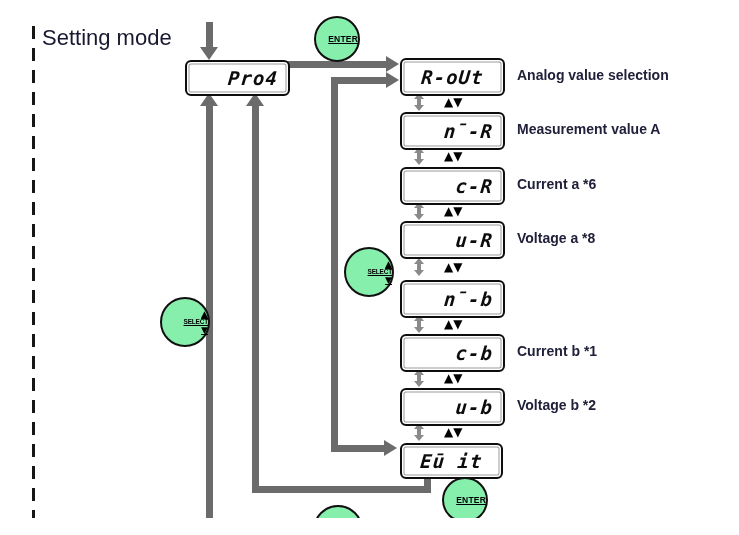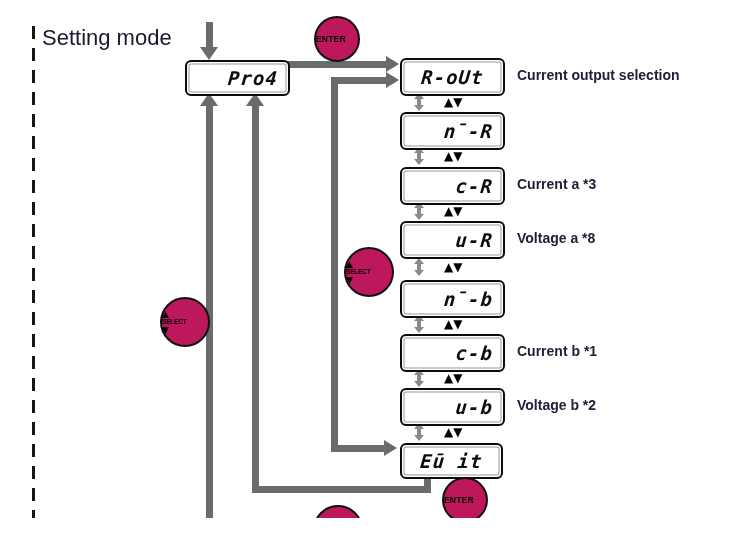--- a/index.html
+++ b/index.html
@@ -38,22 +38,22 @@
   .updown{position:absolute;left:414px;display:flex;flex-direction:column;align-items:center;z-index:2;}
   .updown .t-up{width:0;height:0;border-left:5.5px solid transparent;border-right:5.5px solid transparent;border-bottom:6px solid #8a8a8a;}
   .updown .stem{width:4.5px;height:6px;background:#8a8a8a;}
   .updown .t-down{width:0;height:0;border-left:5.5px solid transparent;border-right:5.5px solid transparent;border-top:6px solid #8a8a8a;}
 
   
   .tri-pair{position:absolute;left:444px;font-size:12px;line-height:16px;color:#000;
             font-family:"DejaVu Sans",sans-serif;z-index:2;letter-spacing:0;}
 
   
-  .key{position:absolute;background:#be185d;border:2.5px solid #101010;border-radius:50%;
-       display:flex;flex-direction:column;align-items:flex-start;justify-content:center;z-index:4;}
+  .key{position:absolute;background:#86efac;border:2.5px solid #101010;border-radius:50%;
+       display:flex;flex-direction:column;align-items:flex-end;justify-content:center;z-index:4;text-decoration:underline;}
   .key.enter{width:42px;height:42px;font-size:8.5px;font-weight:bold;color:#000;letter-spacing:.2px;}
   .key.select{width:46px;height:46px;}
   .key.select .tri{font-size:9px;line-height:8px;color:#000;font-family:"DejaVu Sans",sans-serif;}
   .key.select .lbl{font-size:6.5px;font-weight:bold;line-height:8px;color:#000;letter-spacing:-.2px;}
 
   
   .bottom-mask{position:absolute;left:0;top:518px;width:739px;height:17px;background:#fff;z-index:10;}
 </style>
 </head>
 <body>
@@ -109,22 +109,23 @@
   <div class="disp" style="top:334px;">
     <div class="seg right">c-b</div>
   </div>
   <div class="disp" style="top:388px;">
     <div class="seg right">u-b</div>
   </div>
   <div class="disp" style="top:443px;width:99px;height:32px;">
     <div class="seg center">Eū it</div>
   </div>
 
-  <div class="item-label" style="top:67px;">Current output selection</div>
-  <div class="item-label" style="top:176px;">Current a *3</div>
+  <div class="item-label" style="top:67px;">Analog value selection</div>
+  <div class="item-label" style="top:121px;">Measurement value A</div>
+  <div class="item-label" style="top:176px;">Current a *6</div>
   <div class="item-label" style="top:230px;">Voltage a *8</div>
   <div class="item-label" style="top:343px;text-align:center;">Current b *1</div>
   <div class="item-label" style="top:397px;">Voltage b *2</div>
 
   <div class="updown" style="top:93px;">
       <div class="t-up"></div>
       <div class="stem"></div>
       <div class="t-down"></div>
     </div>
   <div class="updown" style="top:147px;">

